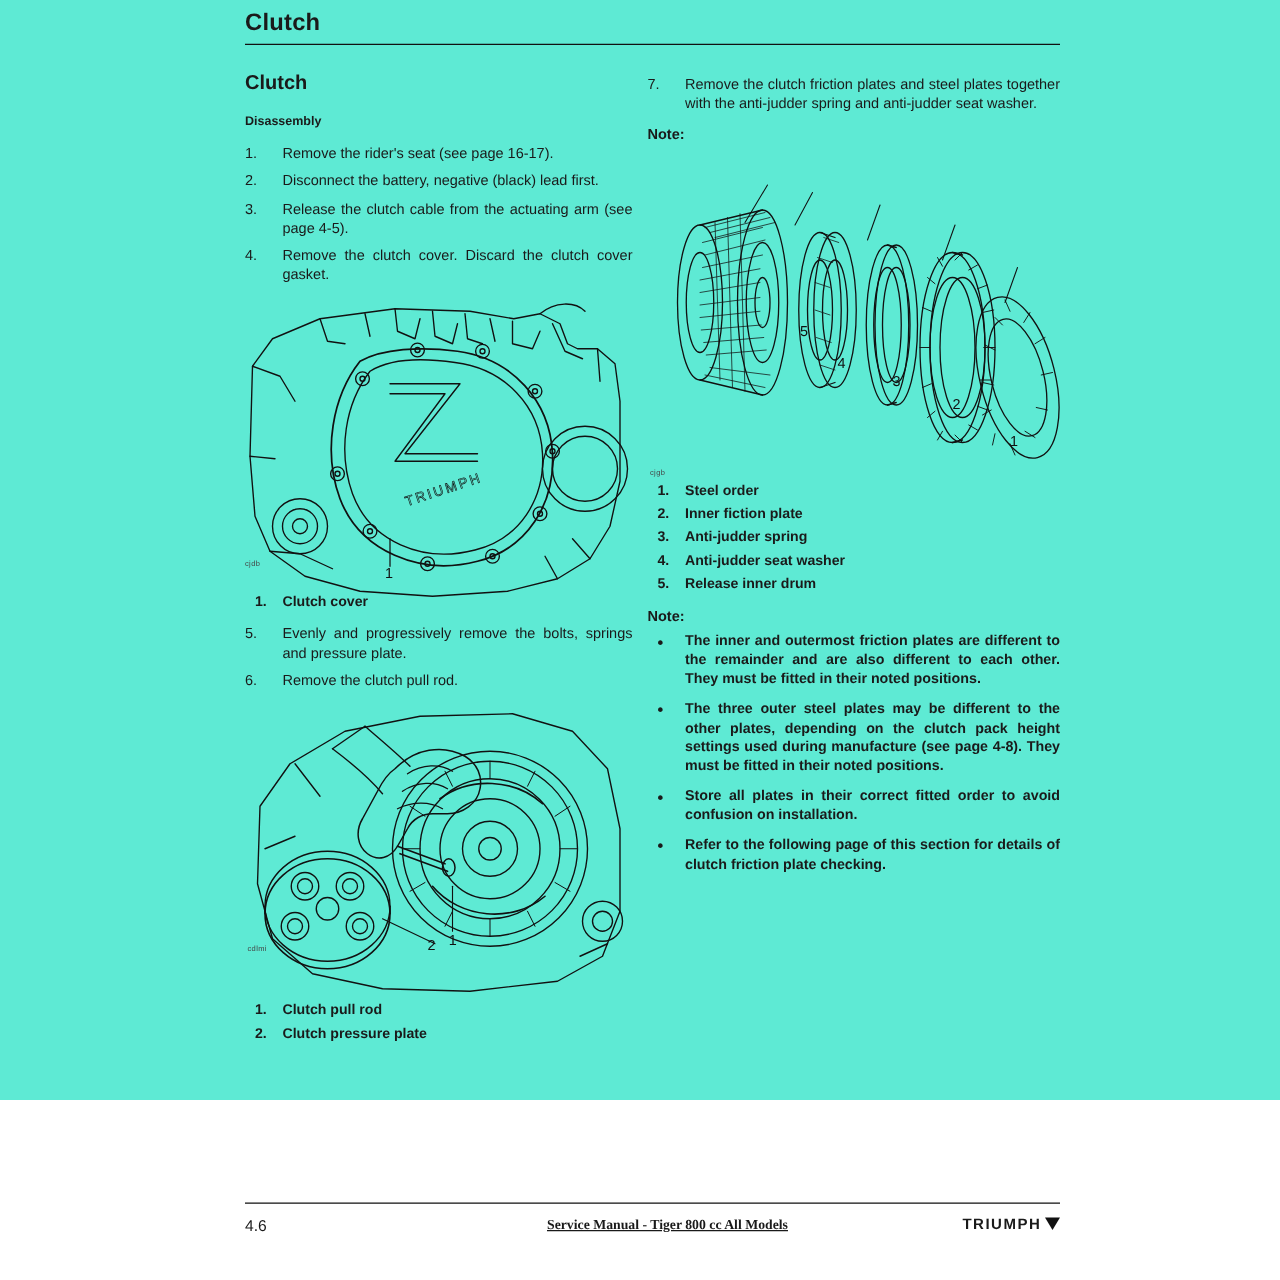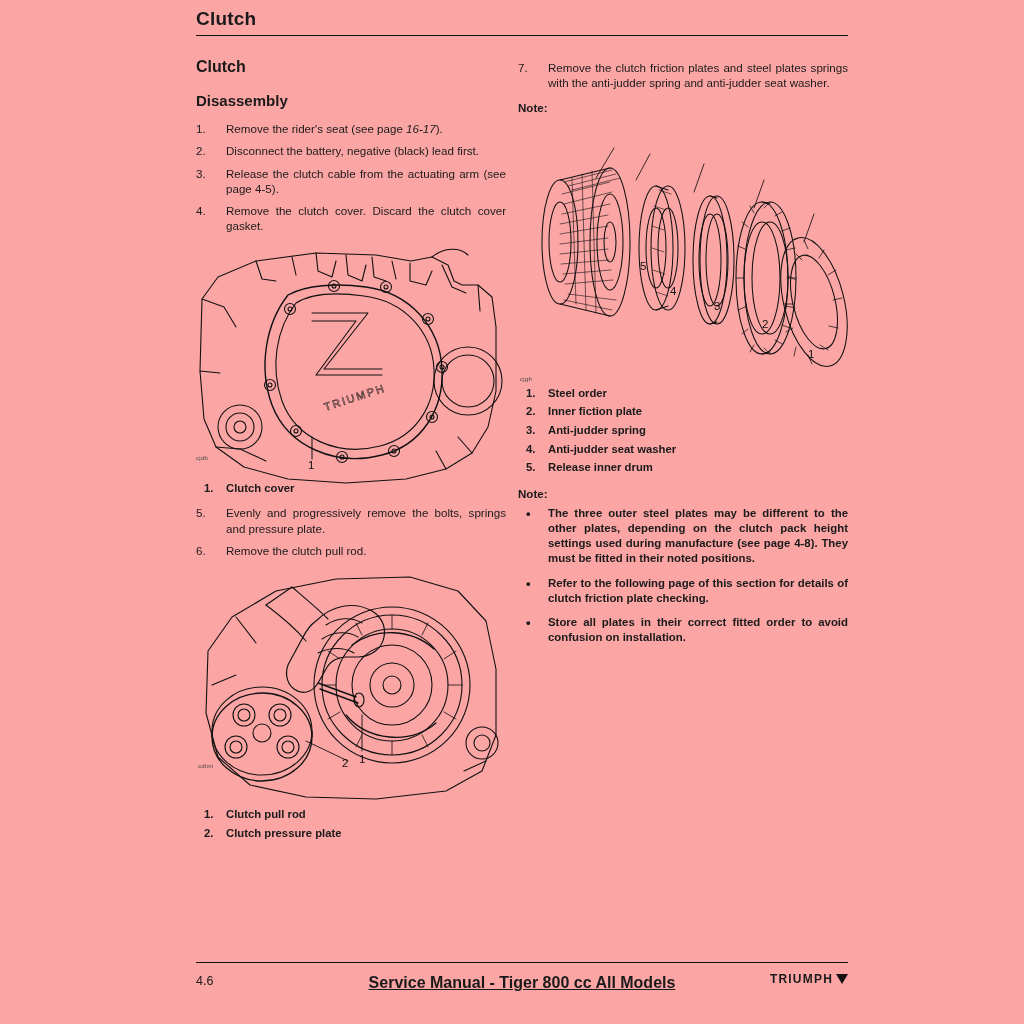--- a/index.html
+++ b/index.html
@@ -6,58 +6,58 @@
   body{
     width:1024px;height:1024px;
     background:#ffffff;
     font-family:"Liberation Sans", sans-serif;
     color:#1a1a1a;
     position:relative;
     overflow:hidden;
   }
   .page{
     position:absolute;
-    left:0;top:0;width:1024px;height:1024px;
-    background:#fca5a5;
+    left:0;top:0;width:1024px;height:880px;
+    background:#5eead4;
   }
   
   .header{
     position:absolute;left:196px;top:8px;width:652px;
   }
   .header .title{
     font-size:19px;font-weight:bold;letter-spacing:.2px;
     padding-bottom:5px;
   }
   .header .rule{
     border-bottom:1.6px solid #111;width:652px;
   }
   
   .col-left{position:absolute;left:196px;top:58px;width:310px;}
   .col-right{position:absolute;left:518px;top:58px;width:330px;}
 
   h1.section{
     font-size:16px;font-weight:bold;margin:0 0 16px 0;
   }
   h2.sub{
-    font-size:15px;font-weight:bold;margin:0 0 12px 0;
+    font-size:10px;font-weight:bold;margin:0 0 12px 0;
   }
   ol.steps{margin:0;padding:0;list-style:none;}
   ol.steps li{
     position:relative;
     padding-left:30px;
     margin-bottom:7px;
     font-size:11.6px;
     line-height:1.32;
     text-align:justify;
   }
   ol.steps li .num{
     position:absolute;left:0;top:0;width:20px;
     font-size:11.6px;
   }
-  .italic{font-style:italic;margin-top:16px;}
+  .italic{margin-top:16px;}
 
   .note-label{
     font-size:11.6px;font-weight:bold;margin:10px 0 6px 0;
   }
   ul.bullets{margin:0;padding:0;list-style:none;}
   ul.bullets li{
     position:relative;padding-left:30px;margin-bottom:9px;
     font-size:11.4px;line-height:1.33;font-weight:bold;
     text-align:justify;
   }
@@ -86,23 +86,24 @@
   .footer-rule{
     position:absolute;left:196px;top:962px;width:652px;
     border-bottom:1.4px solid #111;
   }
   .footer{
     position:absolute;left:196px;top:972px;width:652px;
     font-size:12px;
   }
   .footer .pg{position:absolute;left:0;top:2px;font-weight:normal;font-size:12.5px;}
   .footer .ctr{
-    position:absolute;left:0;width:652px;text-align:center;
-    font-weight:bold;font-size:16px;top:2px;
+    position:absolute;left:12px;width:652px;text-align:center;
+    font-weight:bold;font-size:11px;top:2px;
     text-decoration:underline;
+    font-family:Liberation Serif, serif;
   }
   .footer .brand{
     position:absolute;right:0;top:0;font-size:12px;font-weight:bold;
     letter-spacing:1.2px;
   }
   .footer .brand .tri{
     display:inline-block;margin-left:3px;
     width:0;height:0;border-left:6px solid transparent;
     border-right:6px solid transparent;border-top:10px solid #111;
     vertical-align:-1px;
@@ -318,21 +319,21 @@
         <span>Clutch pressure plate</span>
       </li>
     </ol>
   </div>
 
   <div class="col-right">
 
     <ol class="steps" style="margin-top:2px;">
       <li>
         <span class="num">7.</span>
-        <span>Remove the clutch friction plates and steel plates springs with the anti-judder spring and anti-judder seat washer.</span>
+        <span>Remove the clutch friction plates and steel plates together with the anti-judder spring and anti-judder seat washer.</span>
       </li>
     </ol>
 
     <div class="note-label">Note:</div>
 
     <div class="fig" style="height:300px;margin-top:6px;">
       <svg width="330" height="300" viewBox="0 0 330 300">
         <g fill="none" stroke="#111" stroke-width="1.05" stroke-linecap="round" stroke-linejoin="round">
 
           <ellipse cx="42" cy="122" rx="18" ry="62"></ellipse>
@@ -460,23 +461,24 @@
         <span>Anti-judder seat washer</span>
       </li>
       <li>
         <span class="cnum">5.</span>
         <span>Release inner drum</span>
       </li>
     </ol>
 
     <div class="note-label" style="margin-top:12px;">Note:</div>
     <ul class="bullets">
+      <li>The inner and outermost friction plates are different to the remainder and are also different to each other. They must be fitted in their noted positions.</li>
       <li>The three outer steel plates may be different to the other plates, depending on the clutch pack height settings used during manufacture (see page 4-8). They must be fitted in their noted positions.</li>
+      <li>Store all plates in their correct fitted order to avoid confusion on installation.</li>
       <li>Refer to the following page of this section for details of clutch friction plate checking.</li>
-      <li>Store all plates in their correct fitted order to avoid confusion on installation.</li>
     </ul>
   </div>
 
   <div class="footer-rule"></div>
   <div class="footer">
     <div class="pg">4.6</div>
     <div class="ctr">Service Manual - Tiger 800 cc All Models</div>
     <div class="brand">
       <span>TRIUMPH</span><span class="tri"></span>
     </div>

